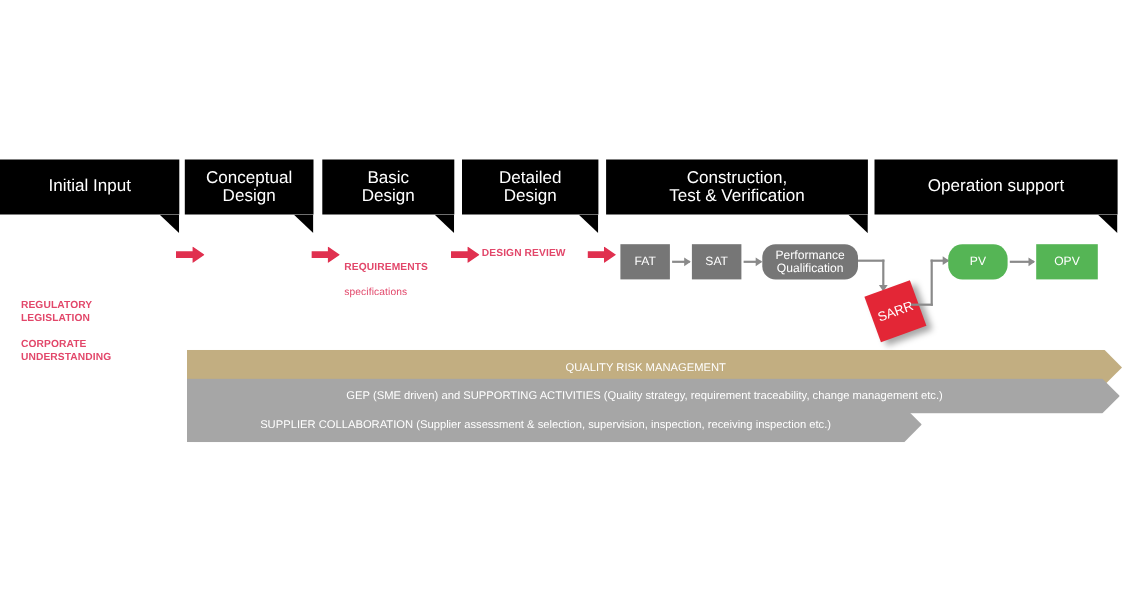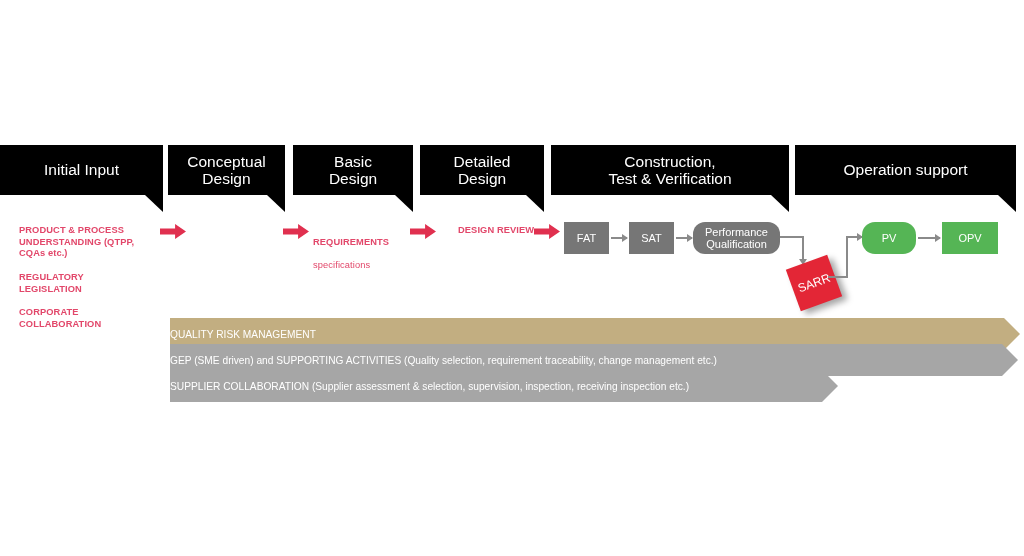--- a/index.html
+++ b/index.html
@@ -46,21 +46,21 @@
   .connplain{position:absolute;background:#8A8A8A;}
 
   
   .sarr{position:absolute;width:44px;height:44px;background:#E32636;
         transform:rotate(-20deg);display:flex;align-items:center;
         justify-content:center;color:#ffffff;font-size:12px;font-weight:400;
         box-shadow:4px 5px 6px rgba(0,0,0,.35);}
 
   
   .band{position:absolute;height:32px;display:flex;align-items:center;
-        justify-content:flex-start;color:#ffffff;font-size:10.2px;
+        justify-content:center;color:#ffffff;font-size:10.2px;
         box-sizing:border-box;padding-right:16px;
         filter:drop-shadow(3px 4px 3px rgba(0,0,0,.25));}
   .band .bandtxt{position:relative;z-index:2;white-space:nowrap;}
   .band.tan{background:#C2AE81;}
   .band.gray{background:#A6A6A6;}
 </style>
 </head>
 <body>
 
 <div id="canvas">
@@ -104,42 +104,39 @@
     <div class="tail"></div>
   </div>
 
   <div class="phase" style="left:795px;top:145px;width:221px;">
     <div class="body">
       <span class="label">Operation support</span>
     </div>
     <div class="tail"></div>
   </div>
 
-  <div class="redtext" style="left:19px;top:225px;width:140px;">PRODUCT &amp; PROCESS
-UNDERSTANDING (QTPP,
-CQAs etc.)</div>
 
   <div class="redtext" style="left:19px;top:272px;width:140px;">REGULATORY
 LEGISLATION</div>
 
   <div class="redtext" style="left:19px;top:307px;width:140px;">CORPORATE
-COLLABORATION</div>
+UNDERSTANDING</div>
 
   <div class="redarrow" style="left:160px;top:224px;"></div>
   <div class="redarrow" style="left:283px;top:224px;"></div>
   <div class="redarrow" style="left:410px;top:224px;"></div>
   <div class="redarrow" style="left:534px;top:224px;"></div>
 
 
   <div class="redtext" style="left:313px;top:225px;width:110px;">
     <span>REQUIREMENTS</span><br>
     <span class="sub">specifications</span>
   </div>
 
-  <div class="redtext" style="left:438px;top:225px;width:110px;margin-left:20px;">DESIGN REVIEW</div>
+  <div class="redtext" style="left:438px;top:225px;width:110px;">DESIGN REVIEW</div>
 
   <div class="pbox gray" style="left:564px;top:222px;width:45px;height:32px;">FAT</div>
 
   <div class="conn" style="left:611px;top:237px;width:16px;"></div>
 
   <div class="pbox gray" style="left:629px;top:222px;width:45px;height:32px;text-align:center;">SAT</div>
 
   <div class="conn" style="left:676px;top:237px;width:16px;"></div>
 
   <div class="pbox gray" style="left:693px;top:222px;width:87px;height:32px;border-radius:12px;">Performance
@@ -160,21 +157,21 @@
 
   <div class="pbox green" style="left:942px;top:222px;width:56px;height:32px;">OPV</div>
 
   <div class="band tan" style="left:170px;top:318px;width:850px;
               clip-path:polygon(0 0,calc(100% - 16px) 0,100% 50%,calc(100% - 16px) 100%,0 100%);">
     <span class="bandtxt">QUALITY RISK MANAGEMENT</span>
   </div>
 
   <div class="band gray" style="left:170px;top:344px;width:848px;
               clip-path:polygon(0 0,calc(100% - 16px) 0,100% 50%,calc(100% - 16px) 100%,0 100%);">
-    <span class="bandtxt">GEP (SME driven) and SUPPORTING ACTIVITIES (Quality selection, requirement traceability, change management  etc.)</span>
+    <span class="bandtxt">GEP (SME driven) and SUPPORTING ACTIVITIES (Quality strategy, requirement traceability, change management  etc.)</span>
   </div>
 
   <div class="band gray" style="left:170px;top:370px;width:668px;
               clip-path:polygon(0 0,calc(100% - 16px) 0,100% 50%,calc(100% - 16px) 100%,0 100%);">
     <span class="bandtxt">SUPPLIER COLLABORATION (Supplier assessment &amp; selection, supervision, inspection, receiving inspection etc.)</span>
   </div>
 
 </div>
 
 </body></html>

